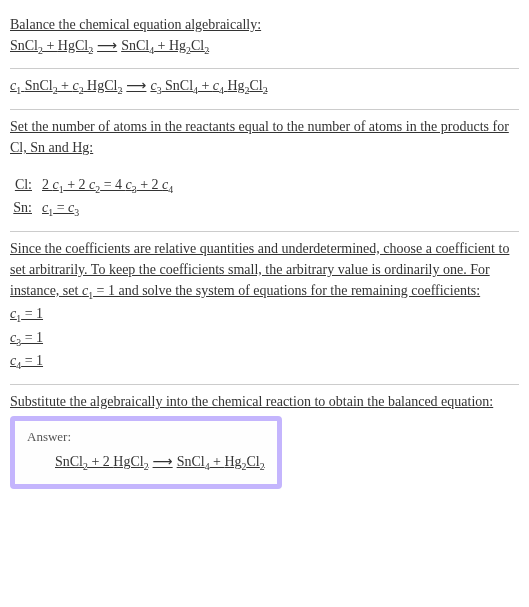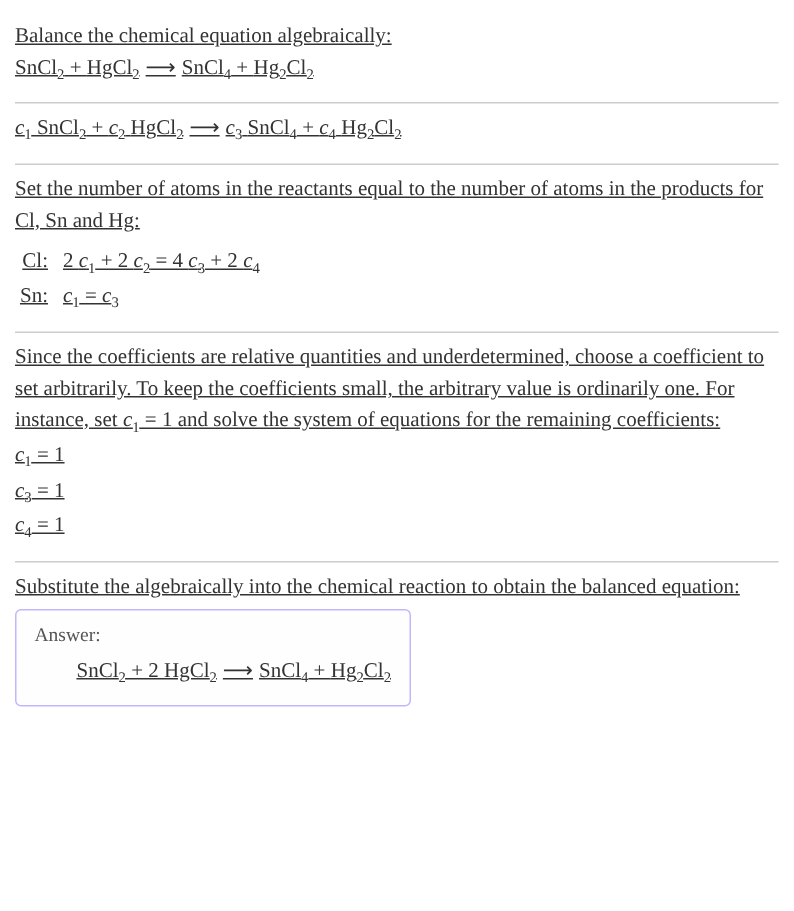--- a/index.html
+++ b/index.html
@@ -30,38 +30,38 @@
       font-size: 0.7em;
       vertical-align: sub;
     }
     .ital {
       font-style: italic;
     }
     .arrow {
       padding: 0 4px;
     }
     .atom-table {
-      margin-top: 6px;
+      margin-top: 16px;
     }
     .atom-row {
       display: flex;
       align-items: baseline;
     }
     .atom-label {
       width: 28px;
       text-align: right;
       padding-right: 6px;
     }
     .atom-eq {
       padding-left: 4px;
       text-align: right;
     }
     .answer-box {
       display: inline-block;
-      border: 1px solid #c4b5fd;
+      border: 5px solid #c4b5fd;
       border-radius: 4px;
       padding: 8px 12px 10px 12px;
       margin-top: 4px;
       background: #fefefe;
     }
     .answer-label {
       font-size: 13px;
       color: #555;
       margin-bottom: 6px;
     }

